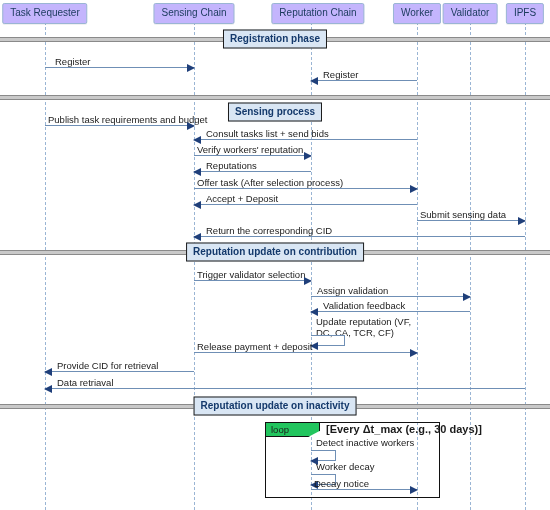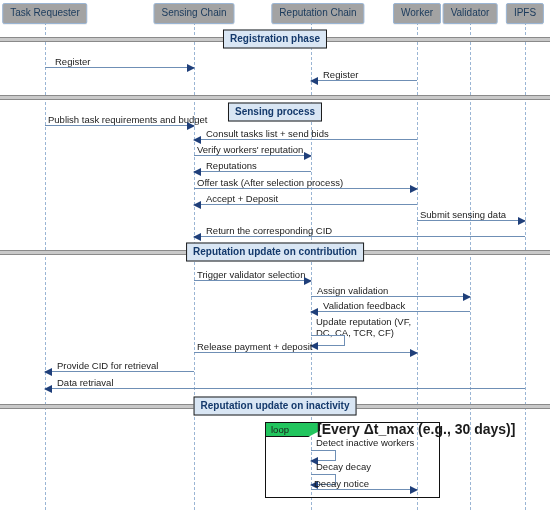--- a/index.html
+++ b/index.html
@@ -14,21 +14,21 @@
     position: relative;
     width: 550px;
     height: 510px;
     background: #ffffff;
     overflow: hidden;
   }
   
   .lifeline-head {
     position: absolute;
     transform: translateX(-50%);
-    background: #a3a3a3;
+    background: #c4b5fd;
     border: 1px solid #9ab5d4;
     border-radius: 2px;
     color: #1a3a5c;
     font-size: 10px;
     line-height: 12px;
     padding: 3px 7px 4px 7px;
     white-space: nowrap;
     text-align: center;
     box-shadow: 0 1px 0 rgba(0,0,0,0.06);
   }
@@ -156,23 +156,23 @@
     background: #22c55e;
     font-size: 9.5px;
     font-weight: normal;
     color: #1b1b1b;
     padding: 1px 0 12px 5px;
     box-sizing: border-box;
     clip-path: polygon(0 0, 100% 0, 100% 55%, 78% 100%, 0 100%);
   }
   .frag-cond {
     position: absolute;
-    left: 51px;
+    left: 60px;
     top: 1px;
-    font-size: 14px;
+    font-size: 11px;
     font-weight: bold;
     line-height: 11px;
     color: #1b1b1b;
     white-space: nowrap;
   }
 </style>
 </head>
 <body>
 
 <div id="diagram">
@@ -341,21 +341,21 @@
   </div>
 
   <div>
     <span class="self-label" style="left:316px; top:437px;">Detect inactive workers</span>
     <div class="selfmsg" style="left:311px; top:450px; width:24px;">
       <span class="arrow-left"></span>
     </div>
   </div>
 
   <div>
-    <span class="self-label" style="left:316px; top:461px;">Decay decay</span>
+    <span class="self-label" style="left:316px; top:461px;">Worker decay</span>
     <div class="selfmsg" style="left:311px; top:474px; width:24px;">
       <span class="arrow-left"></span>
     </div>
   </div>
 
   <div class="msg" style="left:311px; width:106px; top:489px;">
     <span class="msg-label" style="left:3px;">Decay notice</span>
     <span class="arrow-head arrow-right"></span>
   </div>
 

